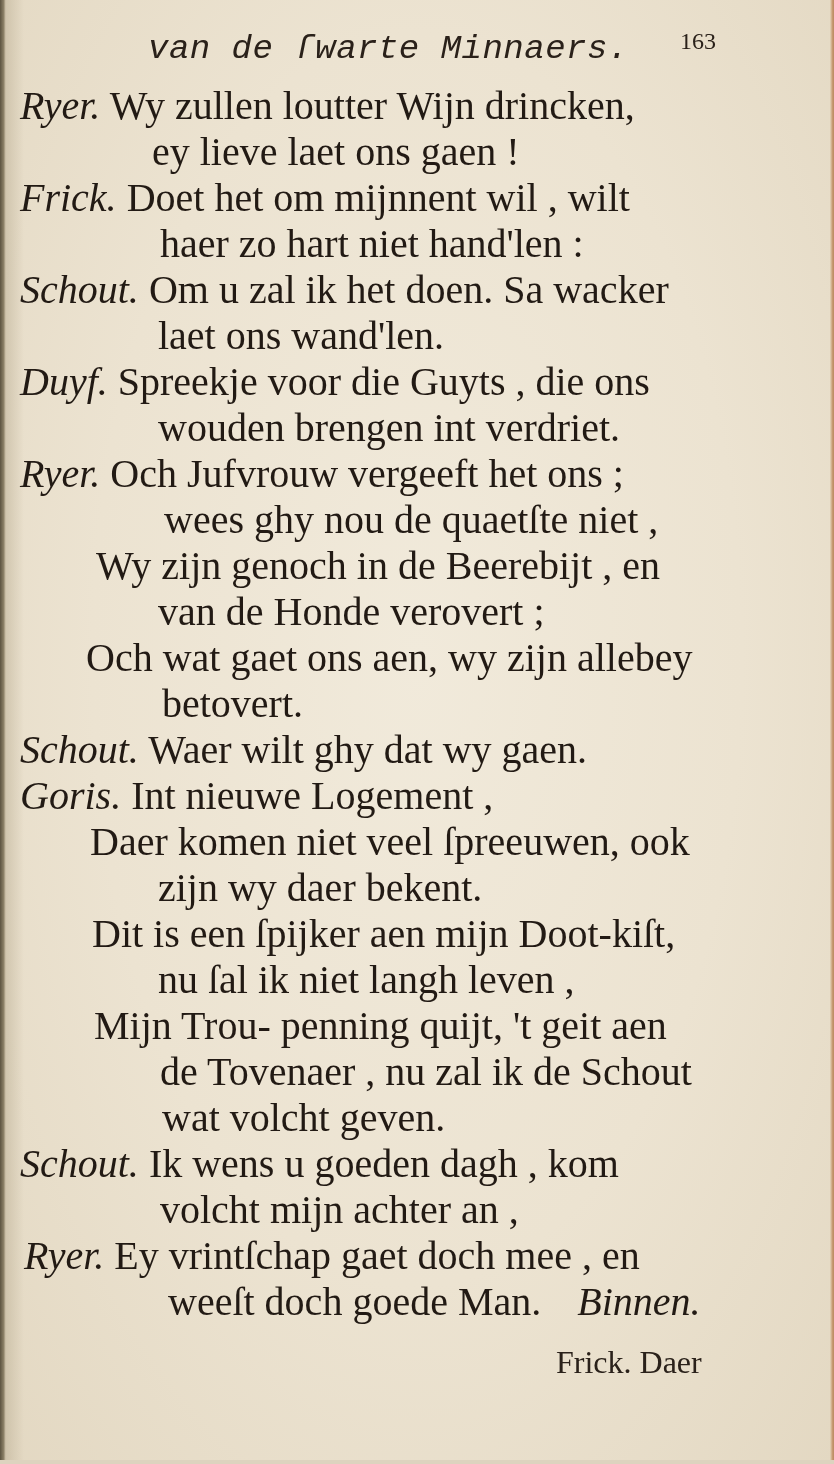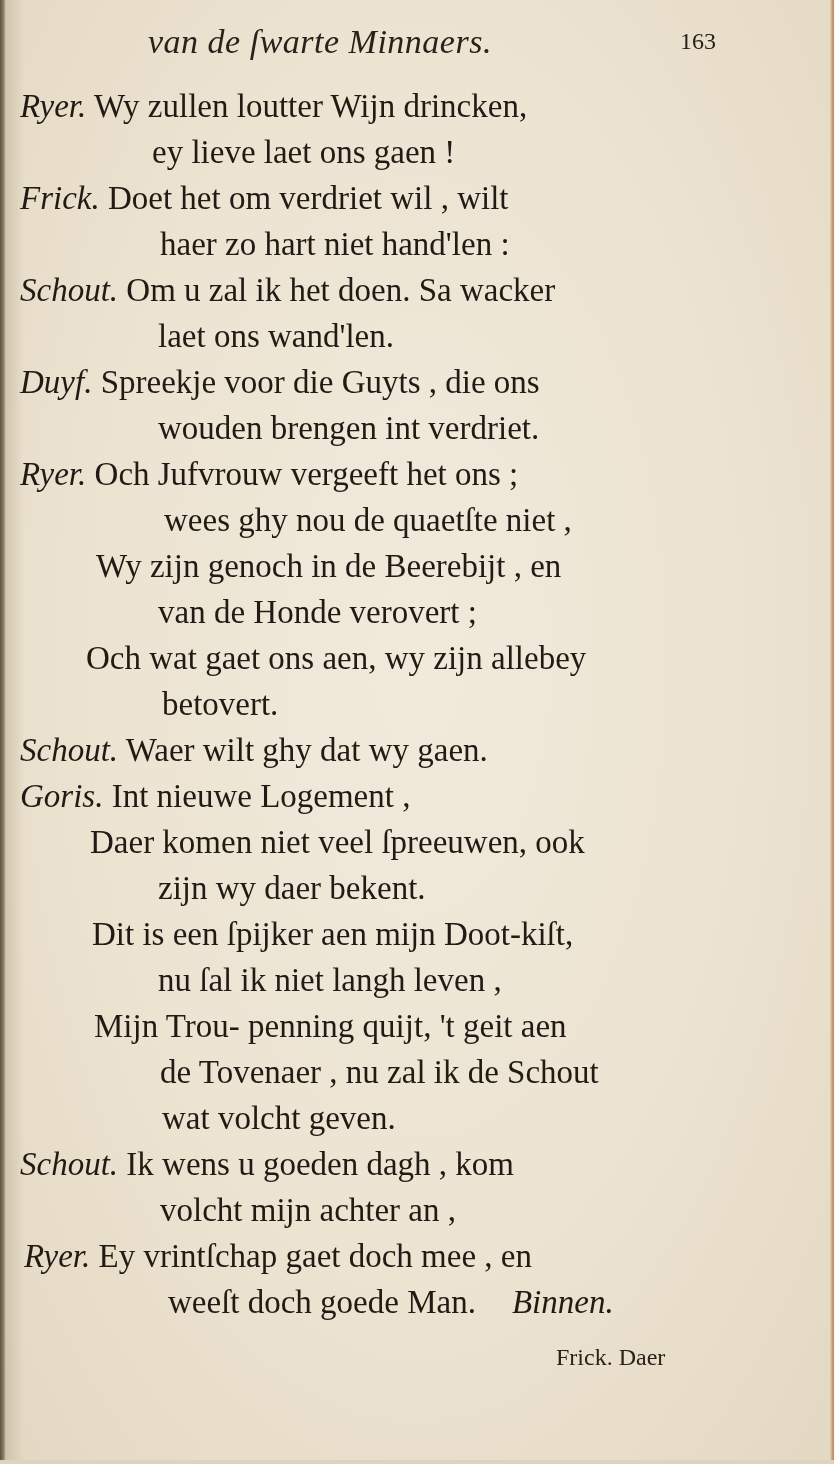--- a/index.html
+++ b/index.html
@@ -26,54 +26,54 @@
       background: linear-gradient(90deg, #e4d6bd 0%, #c79a72 60%, #b88a62 100%);
     }
     .bottom-edge {
       position: absolute; left: 0; bottom: 0; width: 834px; height: 4px;
       background: #ddd3bf;
     }
     .header {
       position: absolute; top: 18px; left: 0; width: 834px; height: 50px;
     }
     .running-title {
-      position: absolute; left: 148px; top: 5px;
-      font-style: italic; font-size: 34px; color: #2a211a; letter-spacing: 0.5px;
+      position: absolute; left: 148px; top: 12px;
+      font-style: italic; font-size: 34px; color: #2a211a; letter-spacing: 0.5px; font-family: Liberation Mono, monospace;
     }
     .page-number {
       position: absolute; left: 680px; top: 10px;
       font-size: 24px; color: #2a211a;
     }
     .text { position: absolute; left: 0; top: 0; width: 834px; }
     .line {
       position: absolute; white-space: nowrap;
-      font-size: 33px; color: #221a14; line-height: 44px;
+      font-size: 40px; color: #221a14; line-height: 44px;
     }
     .spk { font-style: italic; }
     .stage { font-style: italic; }
-    .catch { position: absolute; left: 556px; top: 1344px; font-size: 24px; color: #2a211a; white-space: nowrap; }
+    .catch { position: absolute; left: 556px; top: 1344px; font-size: 32px; color: #2a211a; white-space: nowrap; }
   </style>
 </head>
 <body>
 
 <div class="page">
   <div class="gutter"></div>
   <div class="gutter2"></div>
   <div class="right-edge"></div>
   <div class="bottom-edge"></div>
 
   <div class="header">
     <span class="running-title">van de ſwarte Minnaers.</span>
     <span class="page-number">163</span>
   </div>
 
   <div class="text">
     <div class="line" style="left:20px;top:84px"><span class="spk">Ryer.</span><span> Wy zullen loutter Wijn drincken,</span></div>
     <div class="line" style="left:152px;top:130px"><span>ey lieve laet ons gaen !</span></div>
-    <div class="line" style="left:20px;top:176px"><span class="spk">Frick.</span><span> Doet het om verdriet wil , wilt</span></div>
+    <div class="line" style="left:20px;top:176px"><span class="spk">Frick.</span><span> Doet het om mijnnent wil , wilt</span></div>
     <div class="line" style="left:160px;top:222px"><span>haer zo hart niet hand'len :</span></div>
     <div class="line" style="left:20px;top:268px"><span class="spk">Schout.</span><span> Om u zal ik het doen. Sa wacker</span></div>
     <div class="line" style="left:158px;top:314px"><span>laet ons wand'len.</span></div>
     <div class="line" style="left:20px;top:360px"><span class="spk">Duyf.</span><span> Spreekje voor die Guyts , die ons</span></div>
     <div class="line" style="left:158px;top:406px"><span>wouden brengen int verdriet.</span></div>
     <div class="line" style="left:20px;top:452px"><span class="spk">Ryer.</span><span> Och Jufvrouw  vergeeft het ons ;</span></div>
     <div class="line" style="left:164px;top:498px"><span>wees ghy nou de quaetſte niet ,</span></div>
     <div class="line" style="left:96px;top:544px"><span>Wy zijn genoch in de Beerebijt , en</span></div>
     <div class="line" style="left:158px;top:590px"><span>van de Honde verovert ;</span></div>
     <div class="line" style="left:86px;top:636px"><span>Och wat gaet ons aen, wy zijn allebey</span></div>

